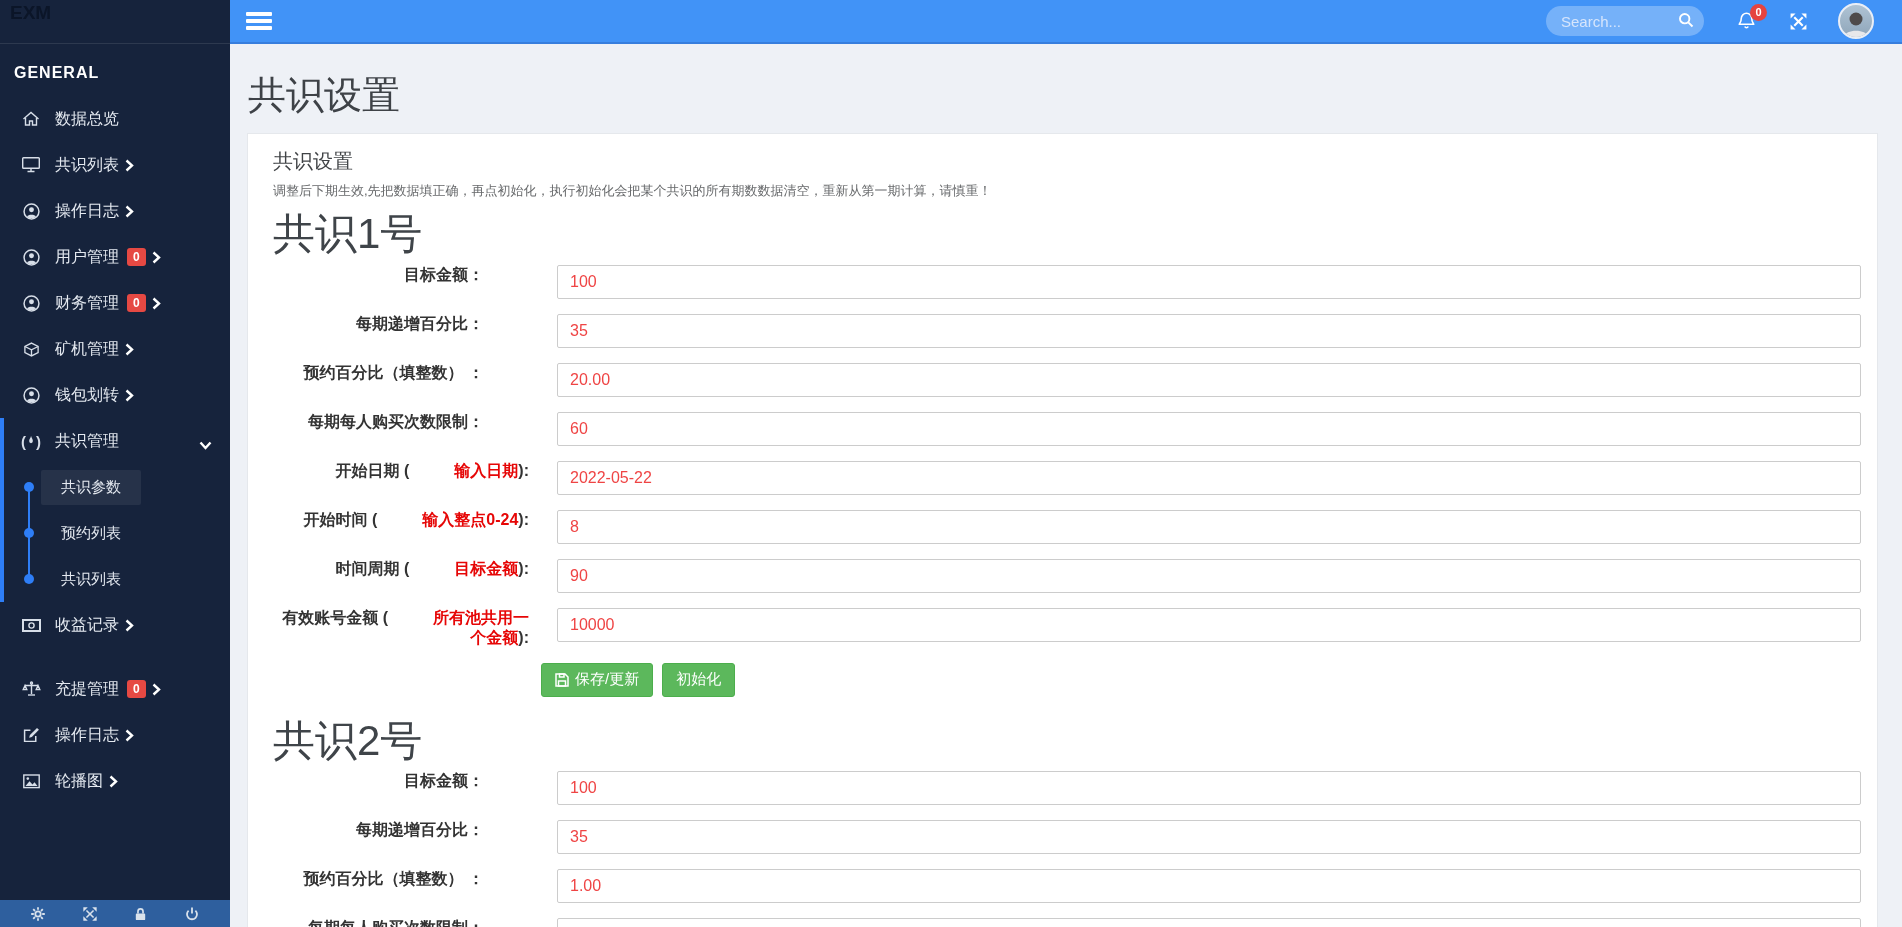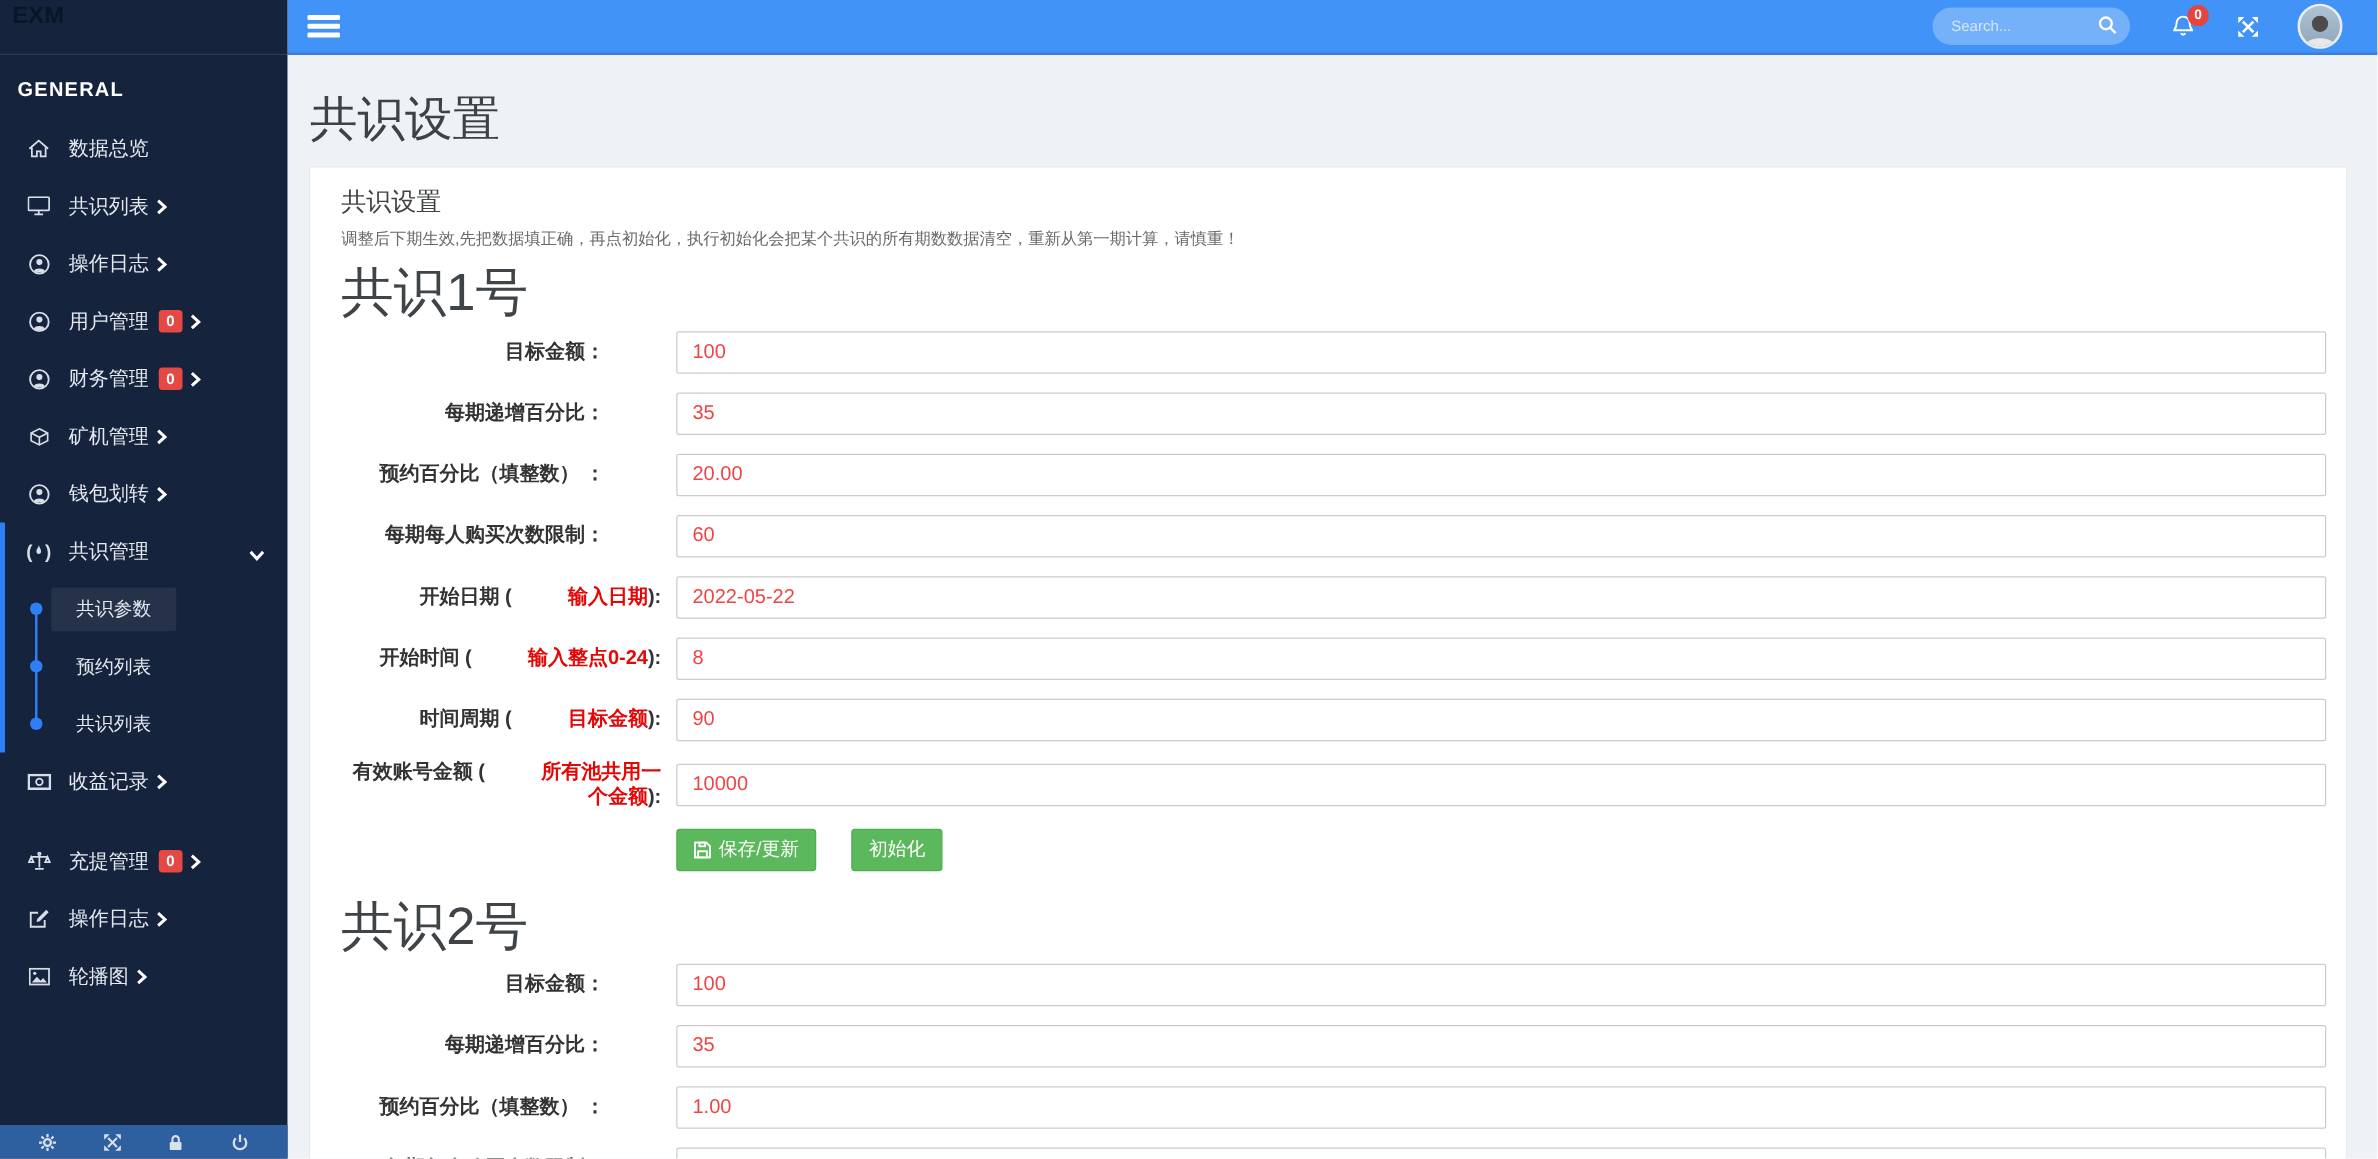--- a/index.html
+++ b/index.html
@@ -46,49 +46,49 @@
   .foot-icon svg .fil { fill:#D9E2EC; stroke:none; }
 
   
   .main { flex:1; display:flex; flex-direction:column; background:#EEF1F6; min-width:0; }
   .topbar { height:44px; background:#4193F7; border-bottom:2px solid #377EDD;
     display:flex; align-items:center; padding:0 28px 0 16px; flex:none; }
   .hamburger { width:26px; cursor:pointer; }
   .hamburger div { height:3.5px; background:#fff; border-radius:1px; margin:3.5px 0; }
   .search-wrap { margin-left:auto; position:relative; width:158px; height:30px; }
   .search-input { width:100%; height:100%; border:none; outline:none; border-radius:15px;
-    background:rgba(255,255,255,0.28); padding:0 34px 0 15px; font-size:12px; color:#fff; }
+    background:rgba(255,255,255,0.28); padding:0 34px 0 15px; font-size:15px; color:#fff; }
   .search-input::placeholder { color:#D6E5FC; }
   .search-btn { position:absolute; right:10px; top:6px; cursor:pointer; display:flex; }
   .topbar-icon { margin-left:32px; position:relative; display:flex; cursor:pointer; }
   .topbar-icon svg { stroke:#FFFFFF; fill:none; }
   .topbar-icon svg .fil { fill:#FFFFFF; stroke:none; }
   .bell-badge { position:absolute; top:-7px; right:-10px; min-width:17px; height:17px;
     background:#E5443F; border-radius:50%; color:#fff; font-size:11px; font-weight:bold;
     display:flex; align-items:center; justify-content:center; padding:0 3px; }
   .avatar { margin-left:30px; width:36px; height:36px; border-radius:50%; flex:none;
     border:2px solid #E9EEF6; background:linear-gradient(#AFC3D4,#8FA6BA); overflow:hidden;
     display:flex; align-items:flex-end; justify-content:center; cursor:pointer; }
 
   .content { flex:1; padding:0 24px 0 17px; overflow:hidden; }
   .page-title { margin:26px 0 12px 1px; font-size:38px; font-weight:400; color:#3E4247; }
   .card { background:#fff; border:1px solid #E5E8EC; padding:14px 16px 24px 25px;
     min-height:1400px; }
   .card-header { font-size:20px; color:#404346; font-weight:400; }
   .card-subtitle { margin-top:7px; font-size:13px; color:#67696B; }
   .section-heading { margin:8px 0 4px 0; font-size:42px; font-weight:400; color:#3F4449;
     line-height:1.25; }
-  .form-row { display:flex; align-items:center; margin-bottom:15px; }
+  .form-row { display:flex; margin-bottom:15px;gap:16px; }
   .form-label { width:256px; flex:none; text-align:right; font-size:16px; font-weight:600;
     color:#333; margin-right:12px; line-height:1.25; }
   .red { color:#E60606;margin-left:45px; }
   .form-input { flex:1; height:34px; border:1px solid #CCCCCC; border-radius:2px;
     padding:0 12px; font-size:16px; color:#ef4444; outline:none;
     font-family:"Liberation Sans","DejaVu Sans",sans-serif; }
-  .btn-row { margin:15px 0 18px 268px; display:flex;gap:19px; }
+  .btn-row { margin:15px 0 18px 268px; display:flex; }
   .btn { display:inline-flex; align-items:center; height:34px; background:#5CB85C;
     border:1px solid #4CAE4C; border-radius:3px; color:#fff; font-size:15px;
     padding:0 13px; cursor:pointer; }
   .btn + .btn { margin-left:9px; }
   .btn svg { stroke:#fff; fill:none; stroke-width:1.5; margin-right:6px; }
 </style>
 </head>
 <body>
 
 <div class="app">

